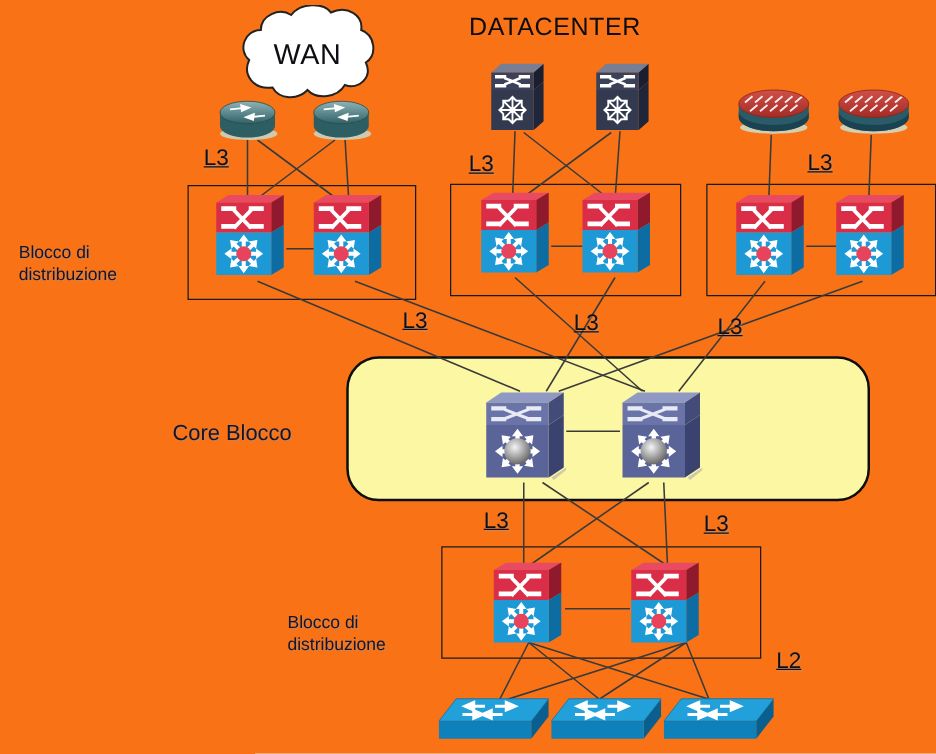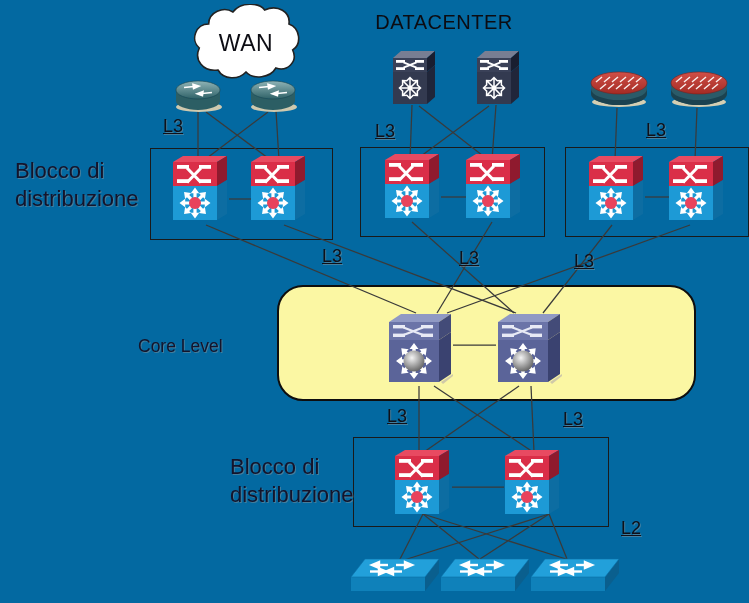--- a/index.html
+++ b/index.html
@@ -1,33 +1,33 @@
 <!DOCTYPE html>
 <html><head>
 <meta charset="utf-8">
 <style>
   html,body{margin:0;padding:0;background:#fff;}
-  .stage{position:relative;width:749px;height:603px;background:#0369a1;overflow:hidden;
+  .stage{position:relative;width:749px;height:603px;background:#f97316;overflow:hidden;
          font-family:"Liberation Sans",sans-serif;color:#15152a;}
   svg.fit{display:block;width:100%;height:100%;}
   
   .dist-box{position:absolute;border:1.6px solid #1a1a1a;background:transparent;z-index:1;}
   .core-box{position:absolute;border:2.6px solid #0e0e0e;background:#FBF7A3;border-radius:26px;z-index:1;}
   
   .links{position:absolute;left:0;top:0;width:749px;height:603px;z-index:2;pointer-events:none;}
   .links line{stroke:#3a3a3a;stroke-width:1.25;}
   
   .device{position:absolute;z-index:3;}
   .cloud{position:absolute;z-index:3;}
   .cloud .cloud-label{position:absolute;width:100%;text-align:center;color:#0d0d14;}
   .wan-label-text{top:26px;font-size:23px;letter-spacing:.5px;}
   .inet-label-text{top:24px;font-size:12.5px;letter-spacing:.5px;}
   
   .lbl{position:absolute;z-index:4;color:#14142b;text-shadow:1px 1px 0 rgba(150,150,150,.45);}
-  .lbl-big{font-size:22px;line-height:1.28;}
+  .lbl-big{font-size:14px;line-height:1.28;margin-top:36px;}
   .lbl-dc{font-size:20px;letter-spacing:.5px;color:#0c0c12;text-shadow:none;width:140px;text-align:center;}
   .lbl-core{font-size:17.5px;}
   .link-lbl{position:absolute;z-index:4;font-size:18px;color:#101018;text-shadow:1px 1px 0 rgba(160,160,160,.4);text-decoration:underline;}
 </style>
 </head>
 <body>
 
 <div class="stage">
 
   <svg width="0" height="0" style="position:absolute" aria-hidden="true">
@@ -326,21 +326,21 @@
       </svg>
     </div>
 
   <div class="lbl lbl-dc" style="left:374px;top:11px;">DATACENTER</div>
 
   <div class="lbl lbl-big" style="left:15px;top:157px;">
     <span>Blocco di</span><br>
     <span>distribuzione</span>
   </div>
 
-  <div class="lbl lbl-core" style="left:138px;top:336px;">Core Level</div>
+  <div class="lbl lbl-core" style="left:138px;top:336px;">Core Blocco</div>
 
   <div class="lbl lbl-big" style="left:230px;top:453px;">
     <span>Blocco di</span><br>
     <span>distribuzione</span>
   </div>
 
 
   <span class="link-lbl" style="left:163px;top:116px;">L3</span>
   <span class="link-lbl" style="left:375px;top:121px;">L3</span>
   <span class="link-lbl" style="left:646px;top:120px;">L3</span>

